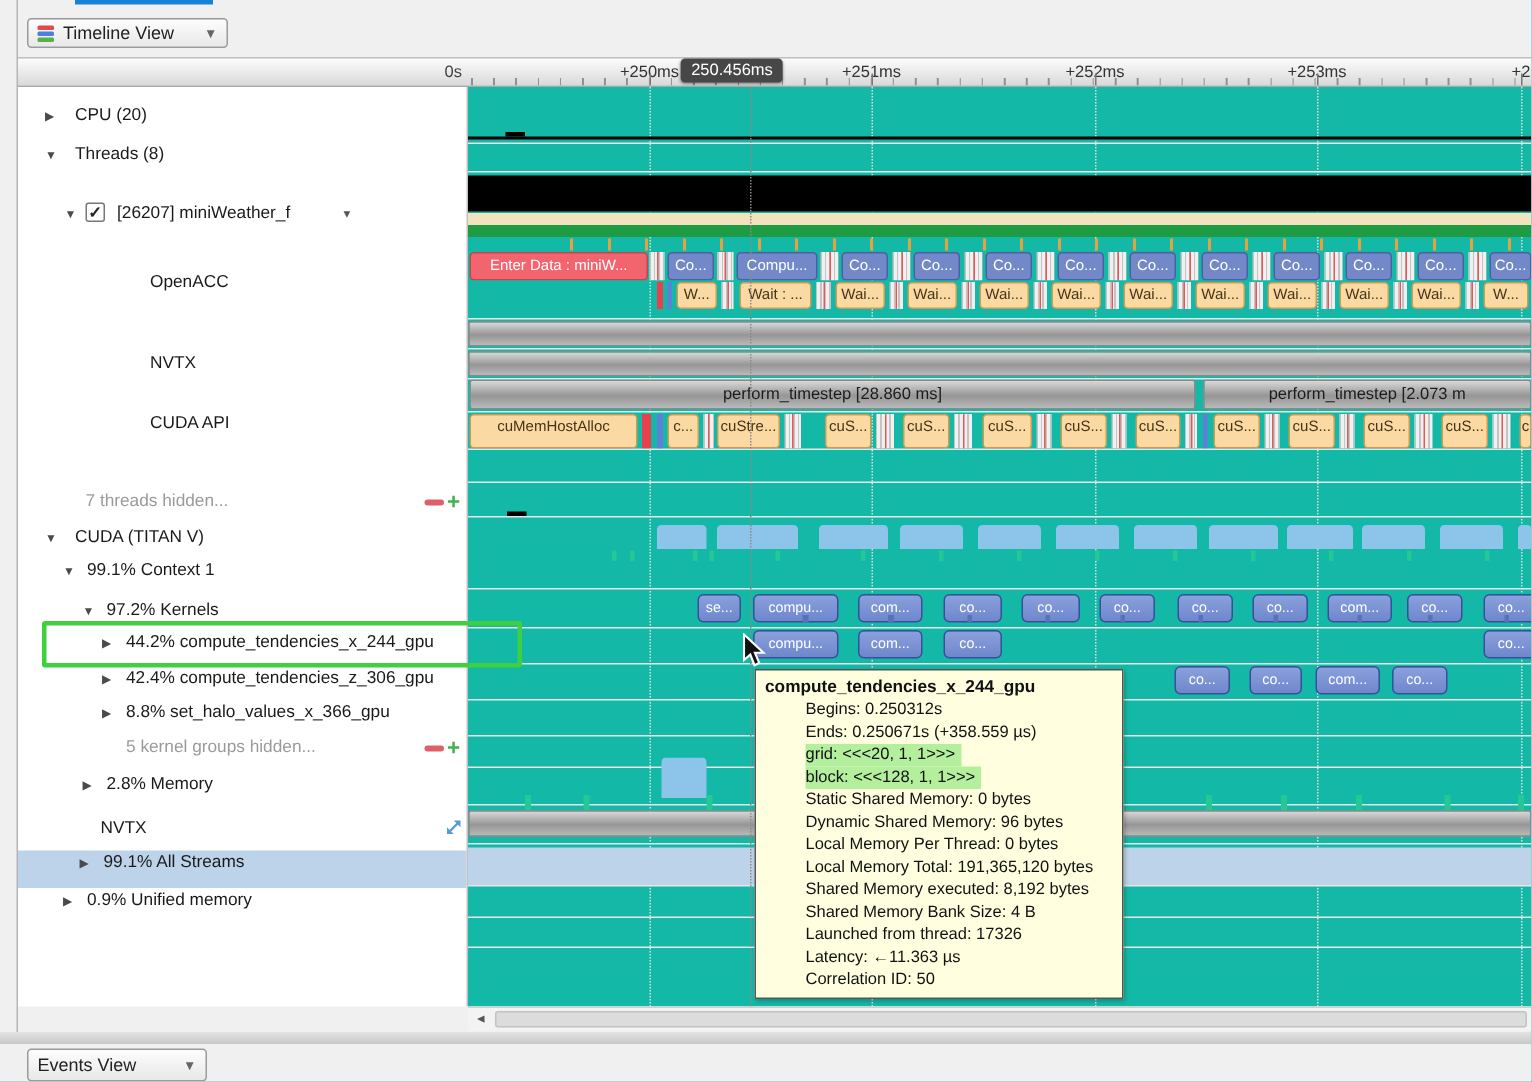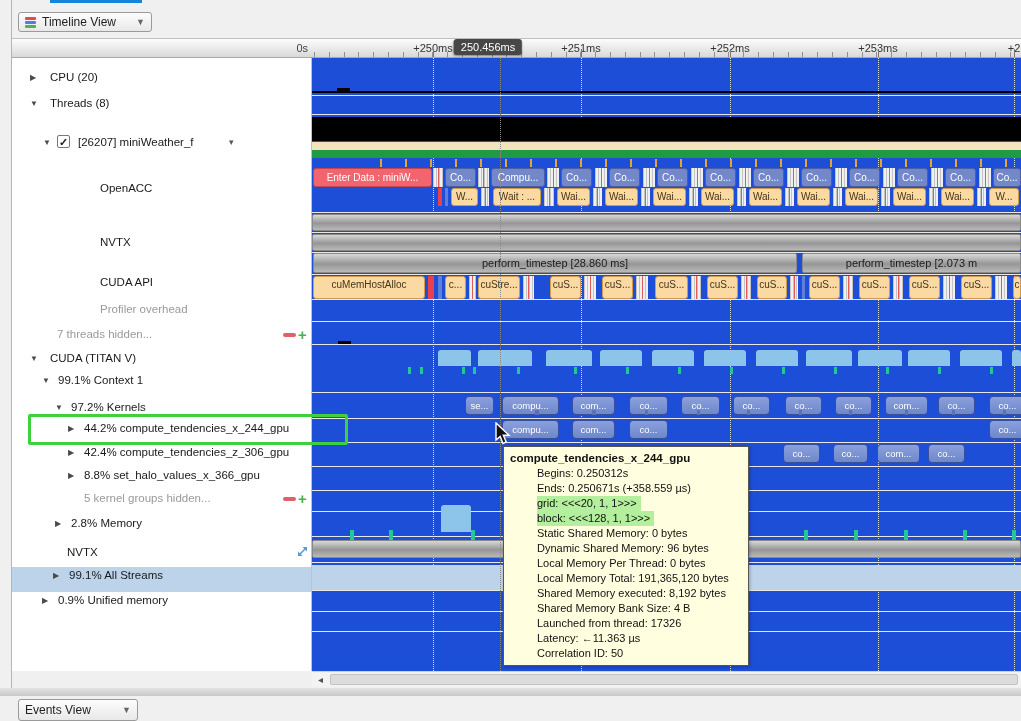--- a/index.html
+++ b/index.html
@@ -27,21 +27,21 @@
   .trow { position:absolute; left:0; width:300px; height:17px; line-height:17px; white-space:nowrap; }
   .trow.muted { color:#9a9a9a; }
   .tri { position:absolute; top:0; font-size:8px; color:#4a4a4a; }
   .tlabel { position:absolute; top:0; }
   .selband-side { position:absolute; left:0; top:507px; width:300px; height:25px; background:#bcd3e9; }
   .cb { position:absolute; top:1px; width:13px; height:13px; background:#fff; border:1px solid #777; border-radius:2px; font-size:11px; line-height:12px; text-align:center; color:#222; font-weight:bold; }
   .caret { position:absolute; top:0; font-size:9px; color:#555; }
   .minus { position:absolute; width:13px; height:4px; border-radius:2px; background:#e0606a; top:7px; }
   .plus { position:absolute; top:0px; font-size:15px; font-weight:bold; color:#46b050; line-height:17px; }
 
-  .timeline { position:absolute; left:312px; top:58px; width:709px; height:613px; background:#1d4ed8; overflow:hidden;text-decoration:underline; }
+  .timeline { position:absolute; left:312px; top:58px; width:709px; height:613px; background:#14b8a6; overflow:hidden;text-decoration:underline; }
   .hline { position:absolute; left:0; width:709px; height:1px; background:#e7e7e7; }
   .vgrid { position:absolute; top:0; width:0; height:613px; border-left:1px dotted #ddd; }
   .cursorline { position:absolute; top:0; width:0; height:613px; border-left:1px dotted #8a8a8a; z-index:1; }
   .trowc { position:absolute; left:0; width:709px; overflow:hidden; }
   .blk { position:absolute; overflow:hidden; white-space:nowrap; text-align:center; }
   .blk.red { background:#f2646e; border:1px solid #c2454f; border-radius:3px; color:#fff; font-size:10px; line-height:17px; }
   .blk.blue { background:#7288c9; border:1px solid #4d5fa3; border-radius:3px; color:#fff; font-size:10px; line-height:17px; }
   .blk.tan { background:#fbd9a2; border:1px solid #cf9b52; border-radius:3px; color:#44351a; font-size:10px; line-height:16px; }
   .blk.kblue { background:linear-gradient(180deg,#8ba0dc,#6e87cc); border:1px solid #3a4f9c; border-radius:4px; color:#fff; font-size:9.5px; line-height:17px;margin-left:26px; }
   .blk.sep { background:linear-gradient(#e05a5a,#e05a5a) 50% 0/1px 100% no-repeat, repeating-linear-gradient(90deg,#c4c4c4 0 1px,#f0f0f0 1px 3px); }
@@ -121,23 +121,20 @@
         <span class="caret" style="left: 217px;">▾</span>
       </div>
       <div class="trow" style="top: 122px;">
         <span class="tlabel" style="left: 88px;">OpenACC</span>
       </div>
       <div class="trow" style="top: 176px;">
         <span class="tlabel" style="left: 88px;">NVTX</span>
       </div>
       <div class="trow" style="top: 216px;">
         <span class="tlabel" style="left: 88px;">CUDA API</span>
-      </div>
-      <div class="trow muted" style="top: 243px;">
-        <span class="tlabel" style="left: 88px;">Profiler overhead</span>
       </div>
       <div class="trow muted" style="top: 268px;">
         <span class="tlabel" style="left: 45px;">7 threads hidden...</span>
         <span class="minus" style="left: 271px;"></span>
         <span class="plus" style="position: absolute; left: 286px;">+</span>
       </div>
       <div class="trow" style="top: 292px;">
         <span class="tri" style="left: 18px;">▼</span>
         <span class="tlabel" style="left: 38px;">CUDA (TITAN V)</span>
       </div>

